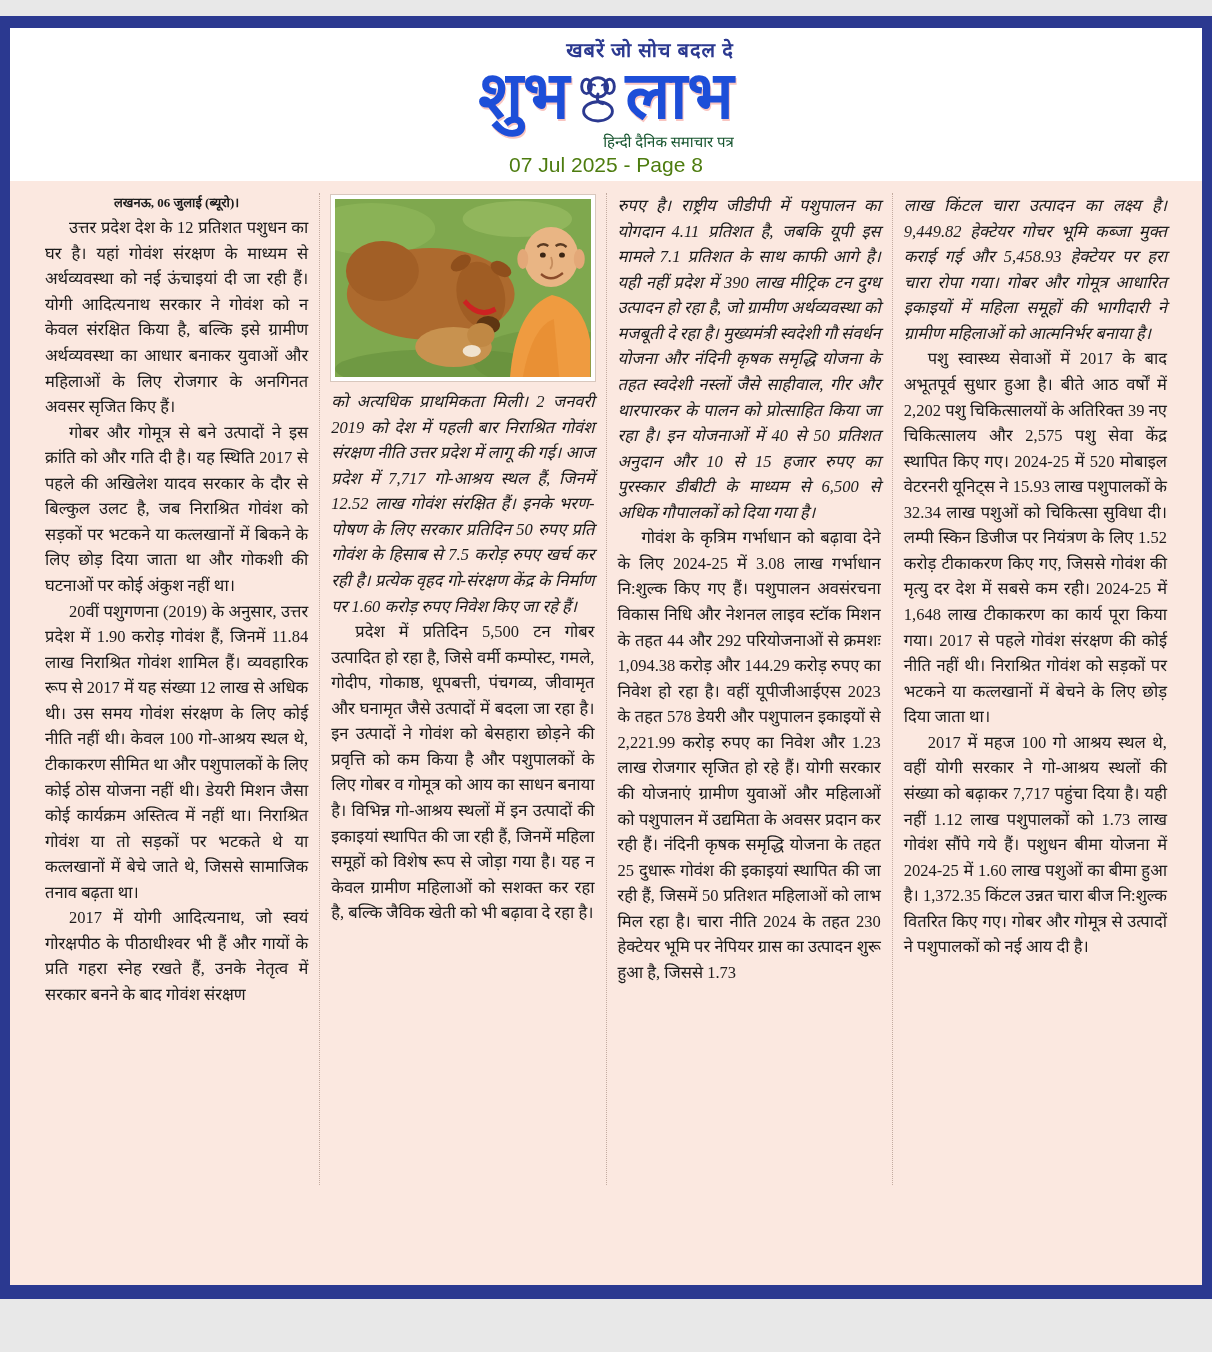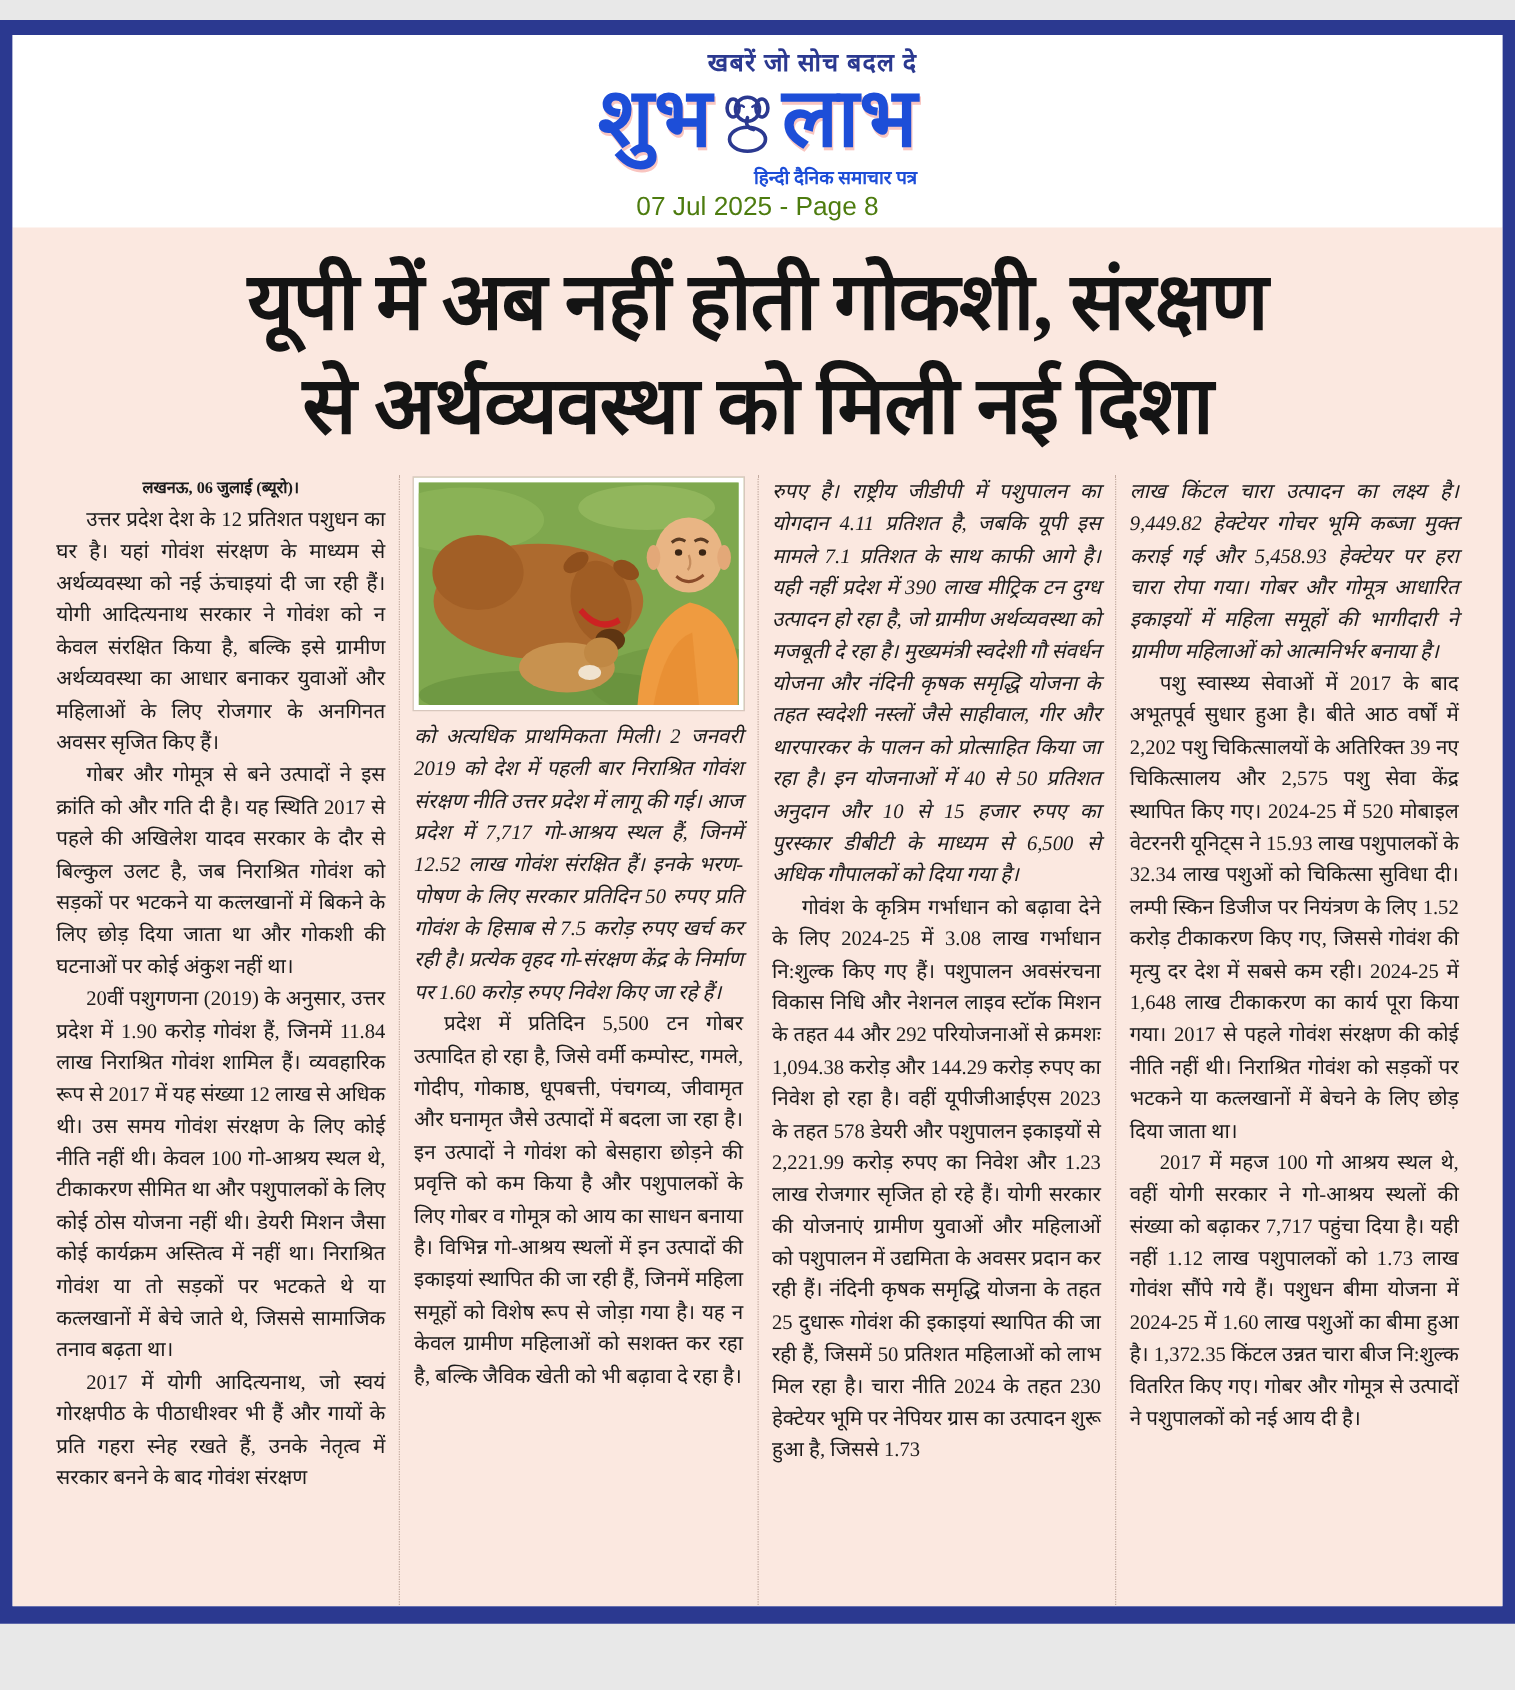--- a/index.html
+++ b/index.html
@@ -16,21 +16,21 @@
     text-align:right; color:#2b3990; font-weight:bold; font-size:20px;
     letter-spacing:1px; margin-bottom:0; font-family:"Liberation Serif",serif;
   }
   .logo-row { display:flex; align-items:center; justify-content:center; gap:2px; line-height:1; }
   .logo-word {
     color:#1d4ed8; font-weight:bold; font-size:66px; line-height:1;
     text-shadow:1px 2px 0 #f9c5c0;
   }
   .ganesh-wrap { display:inline-flex; align-items:flex-end; margin:0 2px; }
   .logo-sub {
-    text-align:right; color:#1d4ed8; font-weight:bold; font-size:15px; margin-top:2px;
+    text-align:right; color:#14532d; font-weight:normal; font-size:15px; margin-top:2px;
   }
   .site-url { font-family:"Liberation Sans","DejaVu Sans",sans-serif; font-size:26px; color:#111; margin-top:6px; }
   .date-line { font-family:"Liberation Sans","DejaVu Sans",sans-serif; font-size:21px; color:#4d7c0f; margin-top:2px; }
   
   .article { flex:1; background:#fbe8e0; padding:12px 24px 10px; overflow:hidden; }
   .headline { margin:6px 0 14px; text-align:center; font-weight:bold; color:#141414; }
   .headline .hl-line { font-size:64px; line-height:1.3; letter-spacing:-1px; }
   .columns { display:flex; height:992px; }
   .col {
     flex:1 1 0; padding:0 11px; font-size:16.5px; line-height:1.55;
@@ -69,24 +69,20 @@
         </span>
         <span class="logo-word">लाभ</span>
       </div>
       <div class="logo-sub">हिन्दी दैनिक समाचार पत्र</div>
     </div>
     <div class="date-line">07 Jul 2025 - Page 8</div>
   </div>
 
   <div class="article">
 
-    <h1 class="headline">
-      <div class="hl-line">यूपी में अब नहीं होती गोकशी, संरक्षण</div>
-      <div class="hl-line">से अर्थव्यवस्था को मिली नई दिशा</div>
-    </h1>
 
     <div class="columns">
 
       <div class="col">
         <p class="dateline">लखनऊ, 06 जुलाई (ब्यूरो)।</p>
         <p class="para">उत्तर प्रदेश देश के 12 प्रतिशत पशुधन का घर है। यहां गोवंश संरक्षण के माध्यम से अर्थव्यवस्था को नई ऊंचाइयां दी जा रही हैं। योगी आदित्यनाथ सरकार ने गोवंश को न केवल संरक्षित किया है, बल्कि इसे ग्रामीण अर्थव्यवस्था का आधार बनाकर युवाओं और महिलाओं के लिए रोजगार के अनगिनत अवसर सृजित किए हैं।</p>
         <p class="para">गोबर और गोमूत्र से बने उत्पादों ने इस क्रांति को और गति दी है। यह स्थिति 2017 से पहले की अखिलेश यादव सरकार के दौर से बिल्कुल उलट है, जब निराश्रित गोवंश को सड़कों पर भटकने या कत्लखानों में बिकने के लिए छोड़ दिया जाता था और गोकशी की घटनाओं पर कोई अंकुश नहीं था।</p>
         <p class="para">20वीं पशुगणना (2019) के अनुसार, उत्तर प्रदेश में 1.90 करोड़ गोवंश हैं, जिनमें 11.84 लाख निराश्रित गोवंश शामिल हैं। व्यवहारिक रूप से 2017 में यह संख्या 12 लाख से अधिक थी। उस समय गोवंश संरक्षण के लिए कोई नीति नहीं थी। केवल 100 गो-आश्रय स्थल थे, टीकाकरण सीमित था और पशुपालकों के लिए कोई ठोस योजना नहीं थी। डेयरी मिशन जैसा कोई कार्यक्रम अस्तित्व में नहीं था। निराश्रित गोवंश या तो सड़कों पर भटकते थे या कत्लखानों में बेचे जाते थे, जिससे सामाजिक तनाव बढ़ता था।</p>
         <p class="para">2017 में योगी आदित्यनाथ, जो स्वयं गोरक्षपीठ के पीठाधीश्वर भी हैं और गायों के प्रति गहरा स्नेह रखते हैं, उनके नेतृत्व में सरकार बनने के बाद गोवंश संरक्षण</p>
       </div>

